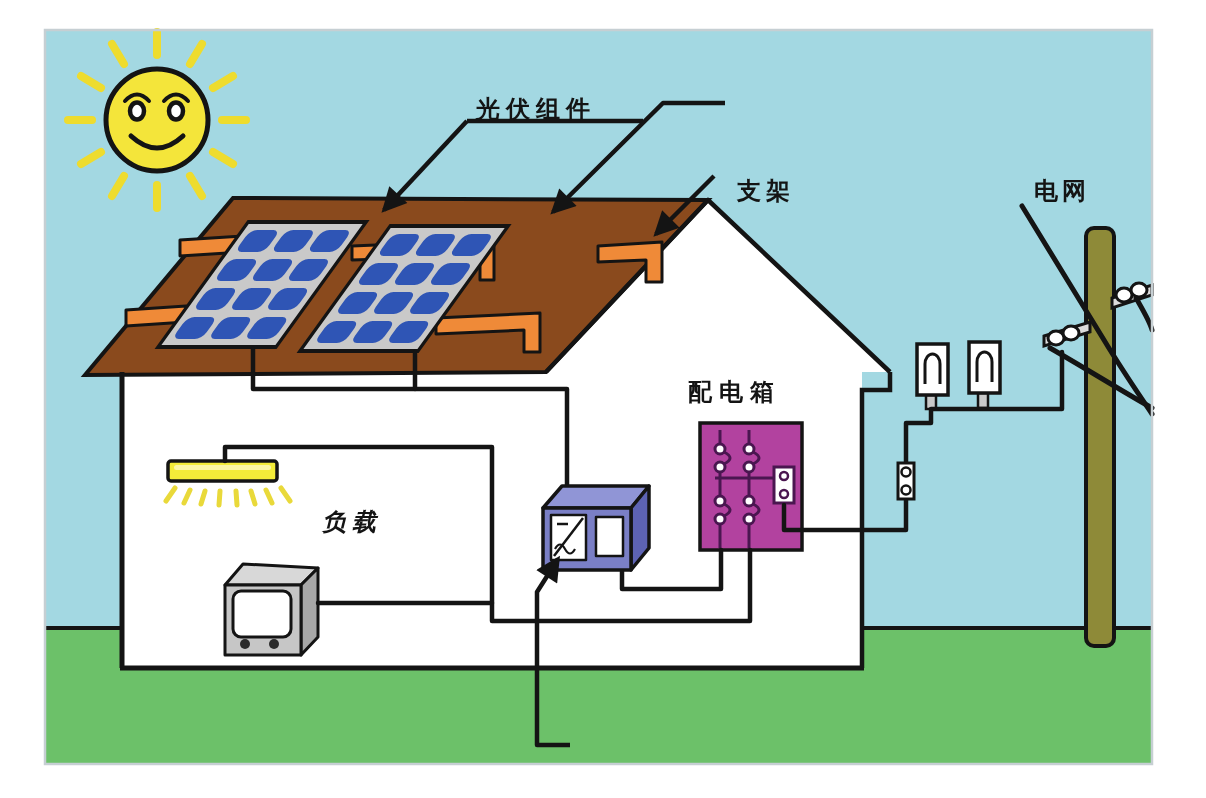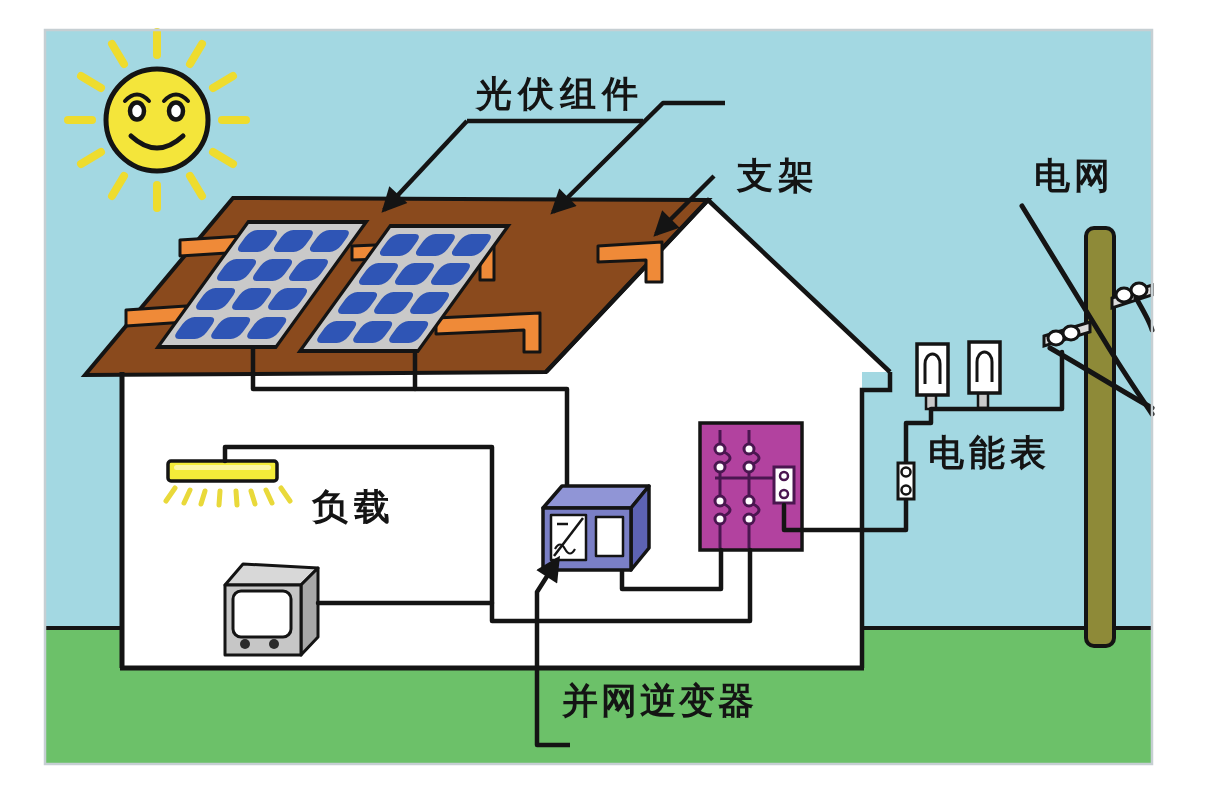--- a/index.html
+++ b/index.html
@@ -1,20 +1,20 @@
 <!DOCTYPE html>
 <html style="--sky: #a3d8e2; --grass: #6cc169; --roof: #8a4a1d; --bracket_orange: #ef8a38; --panel_frame: #c9c9c9; --panel_cell: #2f55b5; --sun_yellow: #f4e53a; --inverter_blue: #7a7fc6; --inverter_top: #9095d6; --inverter_side: #5d63b4; --distribution_magenta: #b2429f; --breaker_purple: #4a1650; --pole_olive: #8e8a38; --lamp_yellow: #f3ec39; --tv_gray: #c6c6c6; --wire_black: #141414;"><head>
 <meta charset="utf-8">
 <style>
   html,body{margin:0;padding:0;background:#ffffff;}
   #stage{position:relative;width:1206px;height:798px;background:#ffffff;overflow:hidden;
          font-family:"DejaVu Sans","Liberation Sans",sans-serif;}
   #scene-svg{position:absolute;left:0;top:0;}
-  .lbl{position:absolute;color:#141414;font-weight:700;font-size:36px;line-height:1.1;
-       white-space:nowrap;font-family:"DejaVu Sans","Liberation Sans",sans-serif;}
+  .lbl{position:absolute;color:#141414;font-weight:700;font-size:24px;line-height:1.1;
+       white-space:nowrap;font-family:"DejaVu Sans","Liberation Sans",sans-serif;margin-top:22px;}
 </style>
 </head>
 <body>
 
 <div id="stage">
 
 <svg id="scene-svg" width="1206" height="798" viewBox="0 0 1206 798">
   <defs>
     <marker id="arr" viewBox="0 0 10 10" refX="8.5" refY="5" markerWidth="6.5" markerHeight="5.5" orient="auto" markerUnits="strokeWidth">
       <path d="M0,0 L10,5 L0,10 z" fill="var(--wire_black)"></path>
@@ -207,17 +207,16 @@
     <path d="M714,176 L656,234" marker-end="url(#arr)"></path>
     <path d="M570,745 H537 V592 L558,559" marker-end="url(#arr)"></path>
   </g>
 
   <rect x="45" y="30" width="1107" height="734" fill="none" stroke="#c6cfd3" stroke-width="2.5"></rect>
 </svg>
 
 <div class="lbl" style="left:476px;top:74px;letter-spacing:6px;">光伏组件</div>
 <div class="lbl" style="left:737px;top:156px;letter-spacing:5px;">支架</div>
 <div class="lbl" style="left:1034px;top:156px;letter-spacing:4px;">电网</div>
-<div class="lbl" style="left:928px;top:433px;letter-spacing:5px;">电能表</div>
-<div class="lbl" style="left:312px;top:487px;letter-spacing:6px;">负载</div>
-<div class="lbl" style="left:562px;top:681px;letter-spacing:3px;">并网逆变器</div>
+<div class="lbl" style="left:688px;top:357px;letter-spacing:7px;">配电箱</div>
+<div class="lbl" style="left:322px;top:487px;letter-spacing:6px;font-style:italic;">负载</div>
 
 </div>
 
 </body></html>

